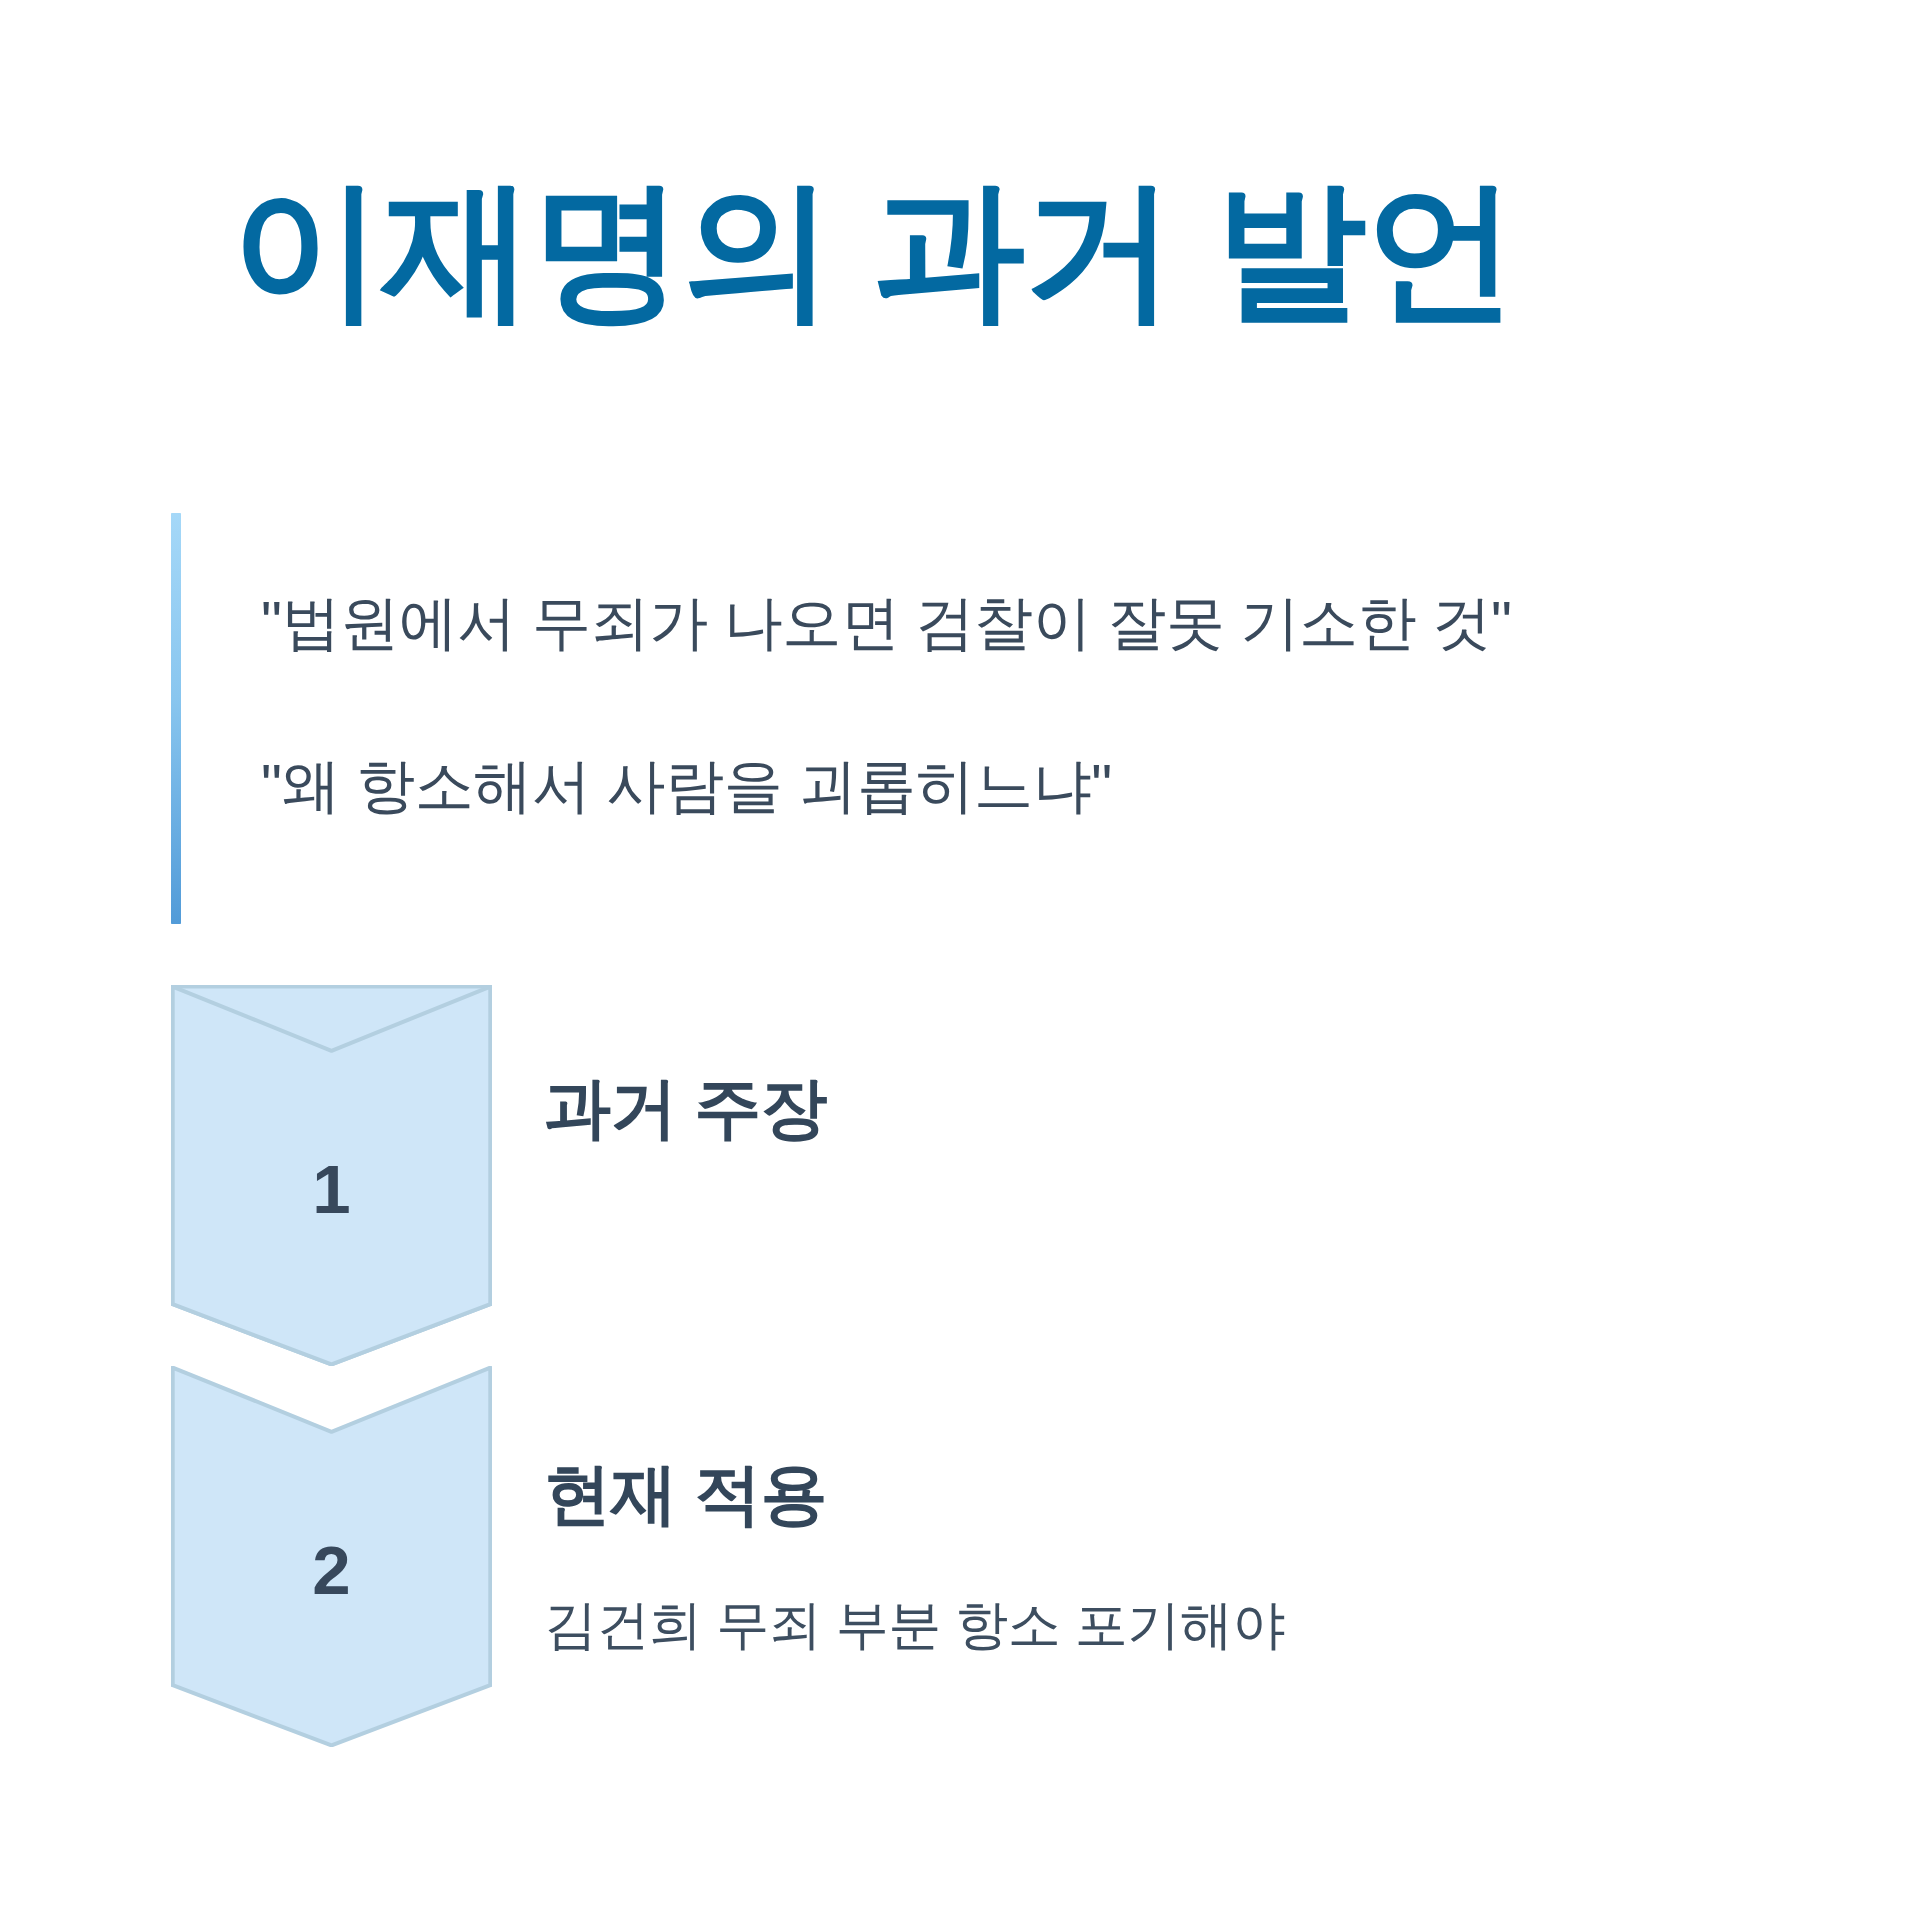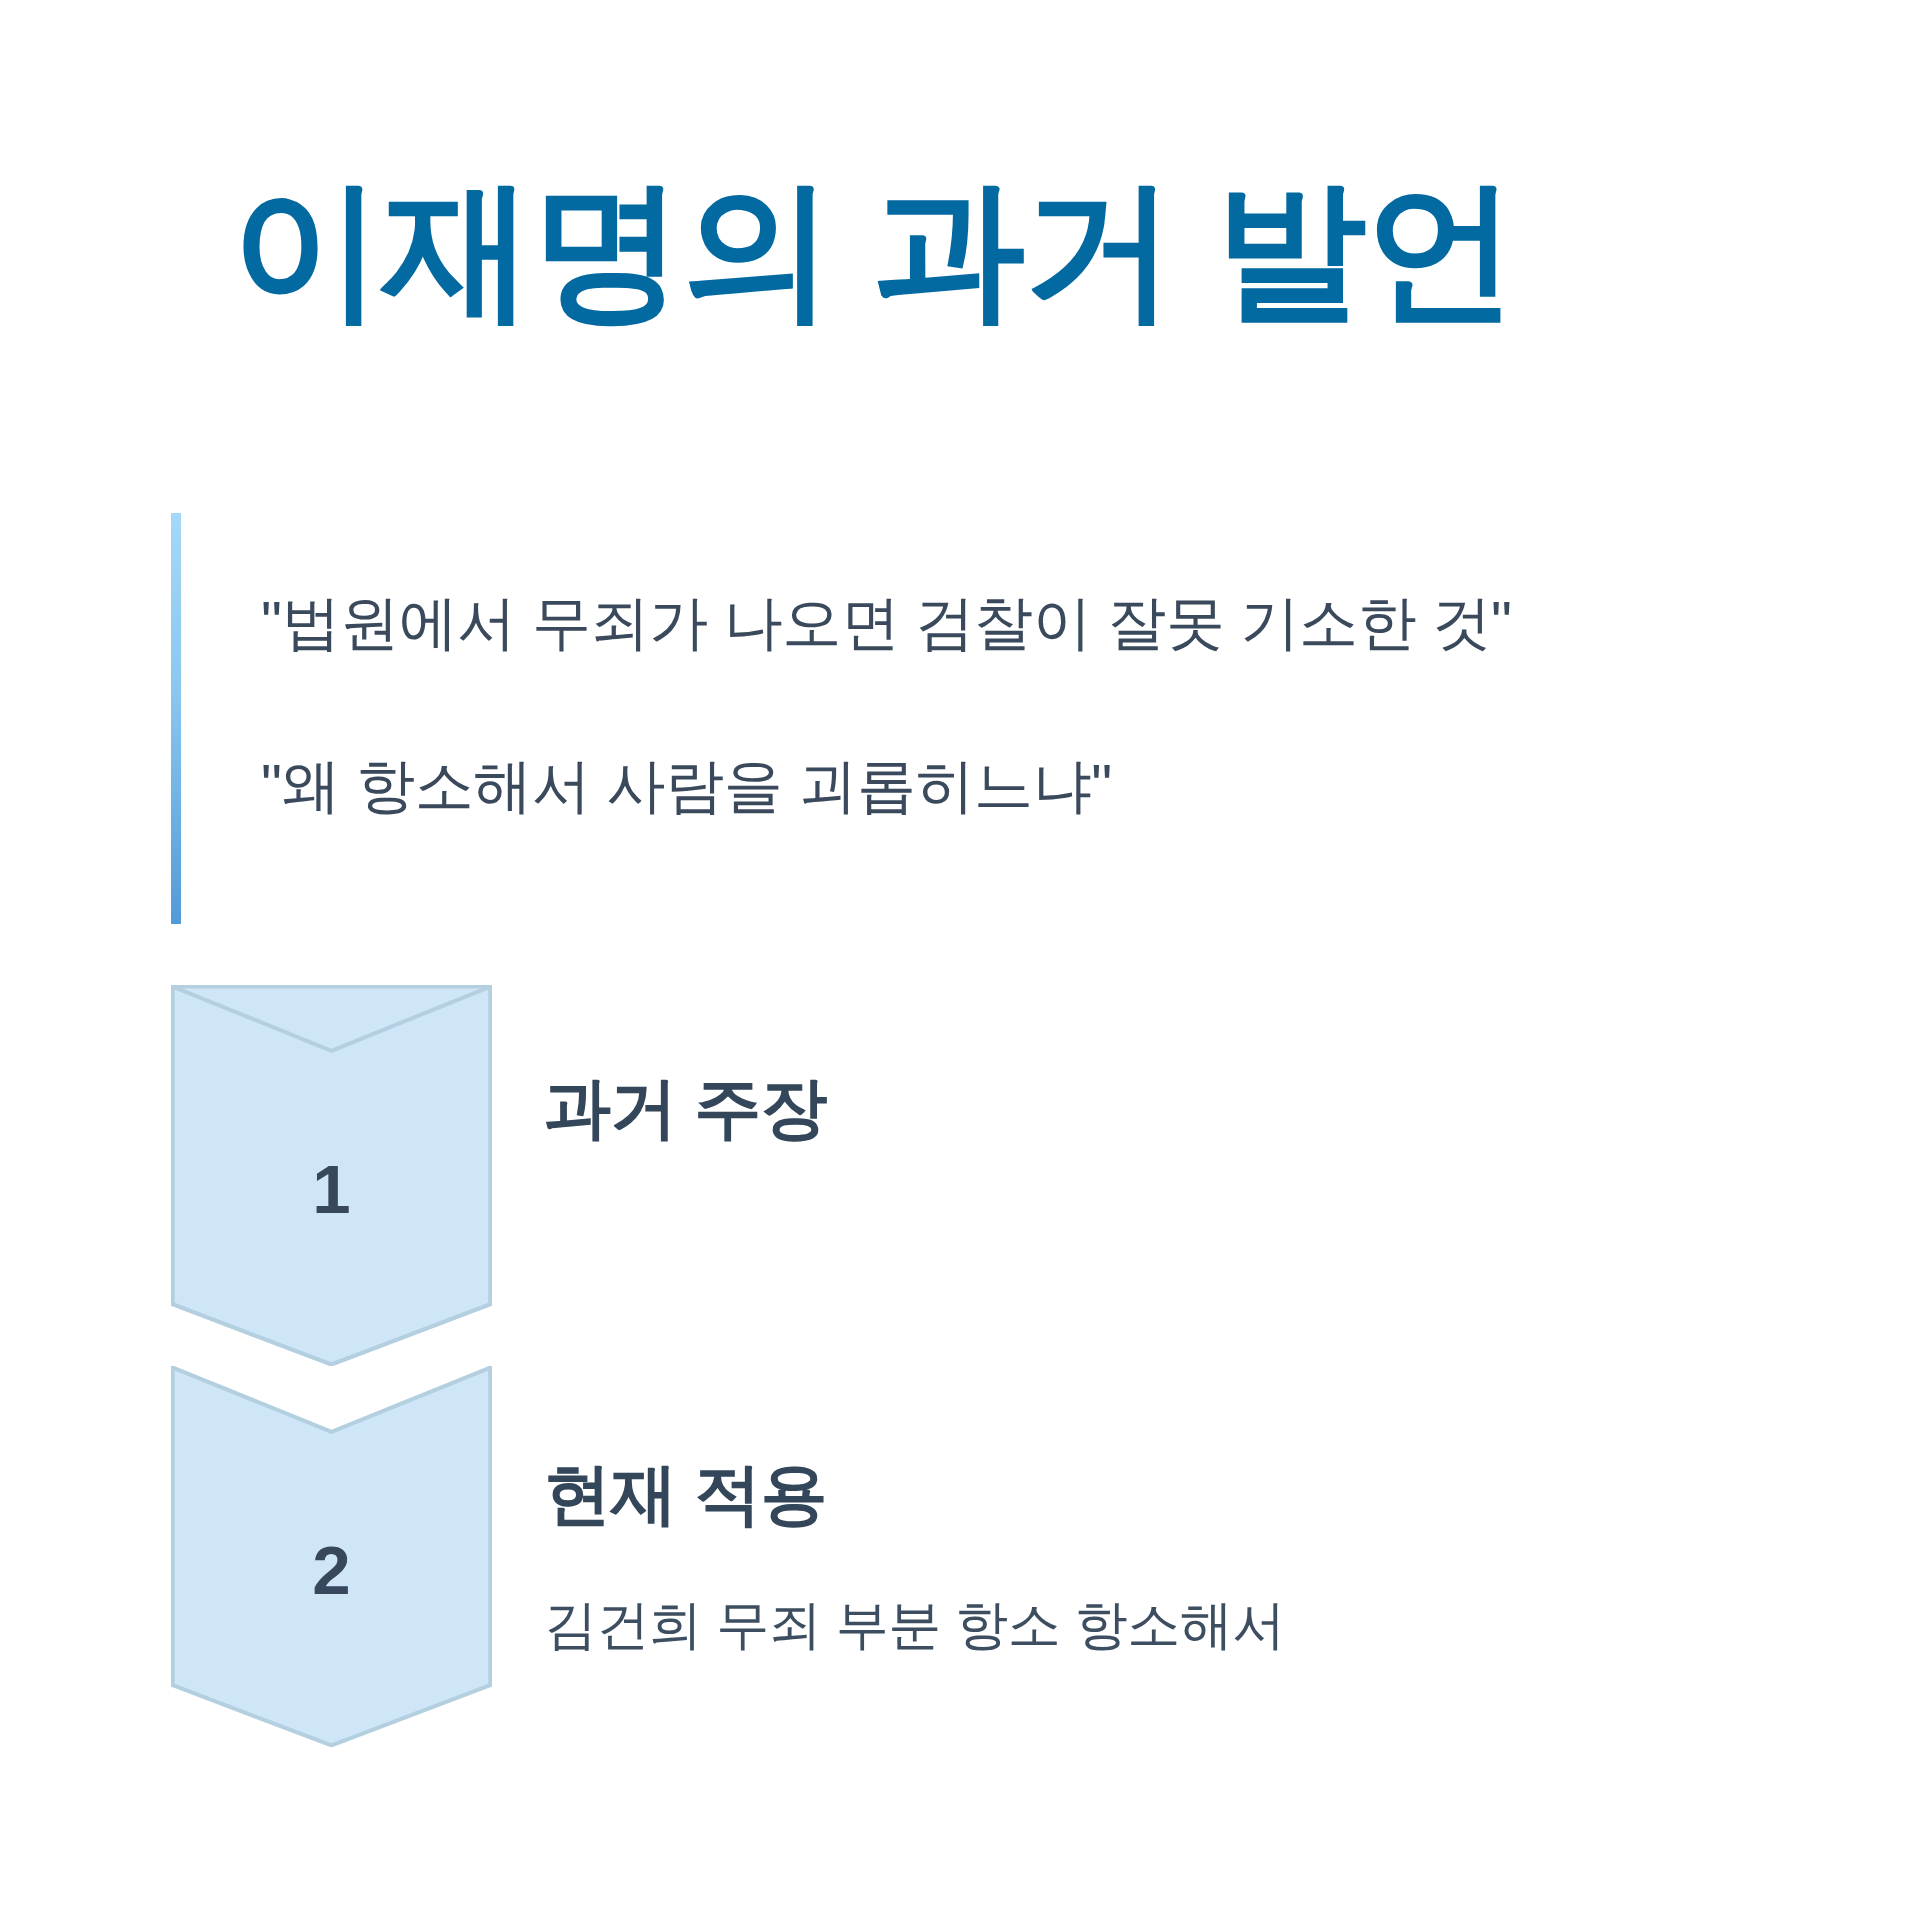--- a/index.html
+++ b/index.html
@@ -172,19 +172,19 @@
 
     <div class="step-row row-2">
       <div class="chevron">
         <svg viewBox="0 0 400 475" xmlns="http://www.w3.org/2000/svg">
           <polygon points="2,2 200,82 398,2 398,398 200,473 2,398" fill="#cfe6f8" stroke="#b3cfe0" stroke-width="5" stroke-linejoin="round"></polygon>
         </svg>
         <div class="chevron-number">2</div>
       </div>
       <div class="step-text">
         <div class="step-heading">현재 적용</div>
-        <div class="step-sub">김건희 무죄 부분 항소 항소해서</div>
+        <div class="step-sub">김건희 무죄 부분 항소 포기해야</div>
       </div>
     </div>
 
   </div>
 </div>
 
 
 </body></html>

